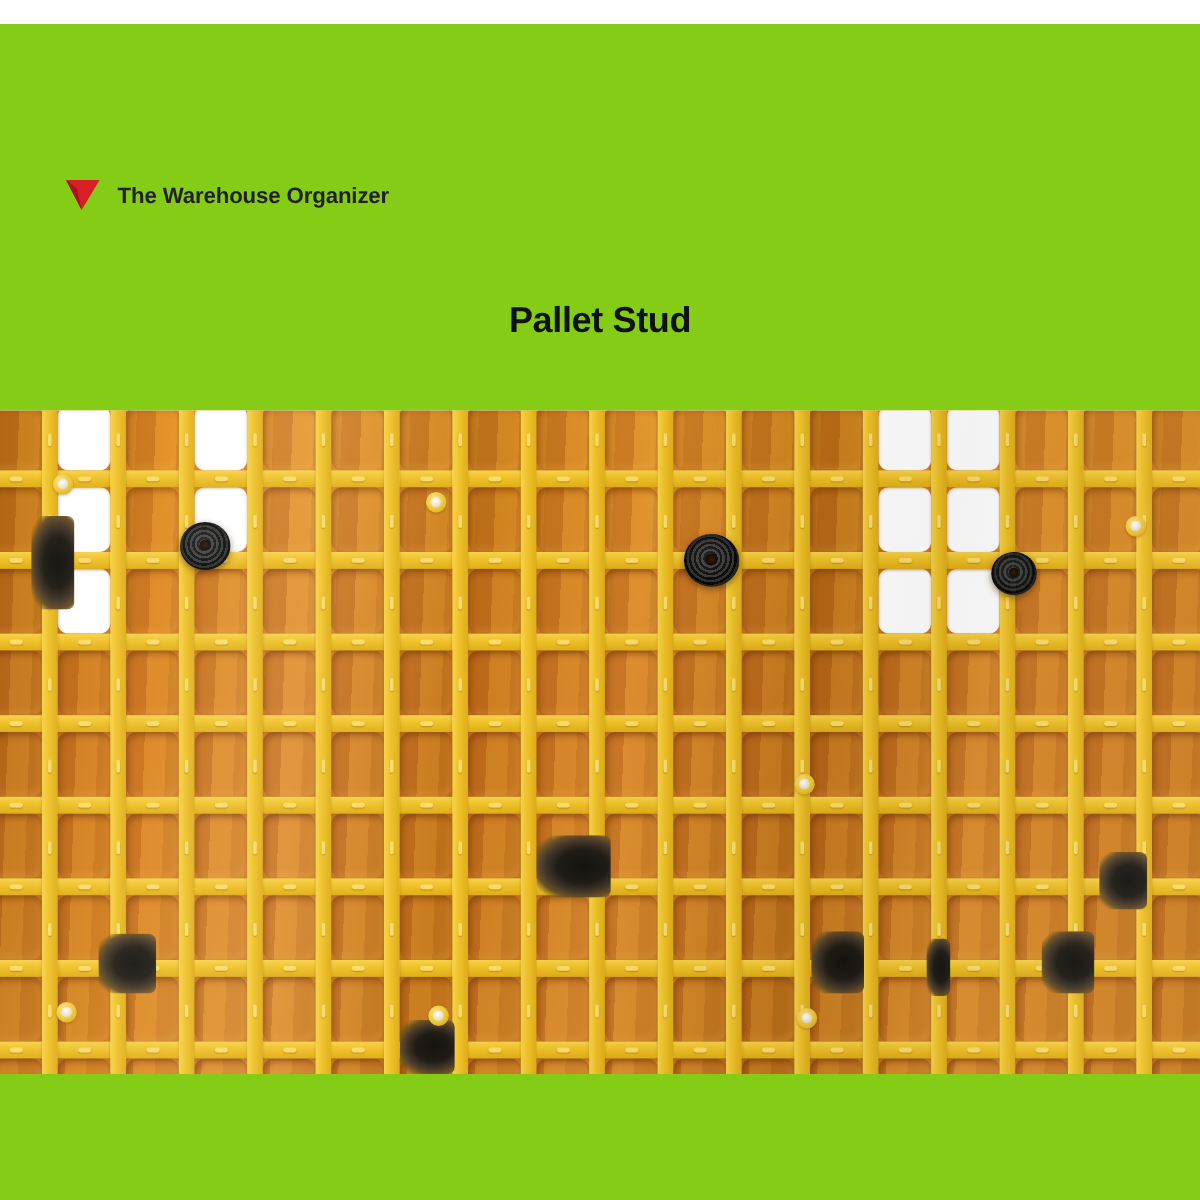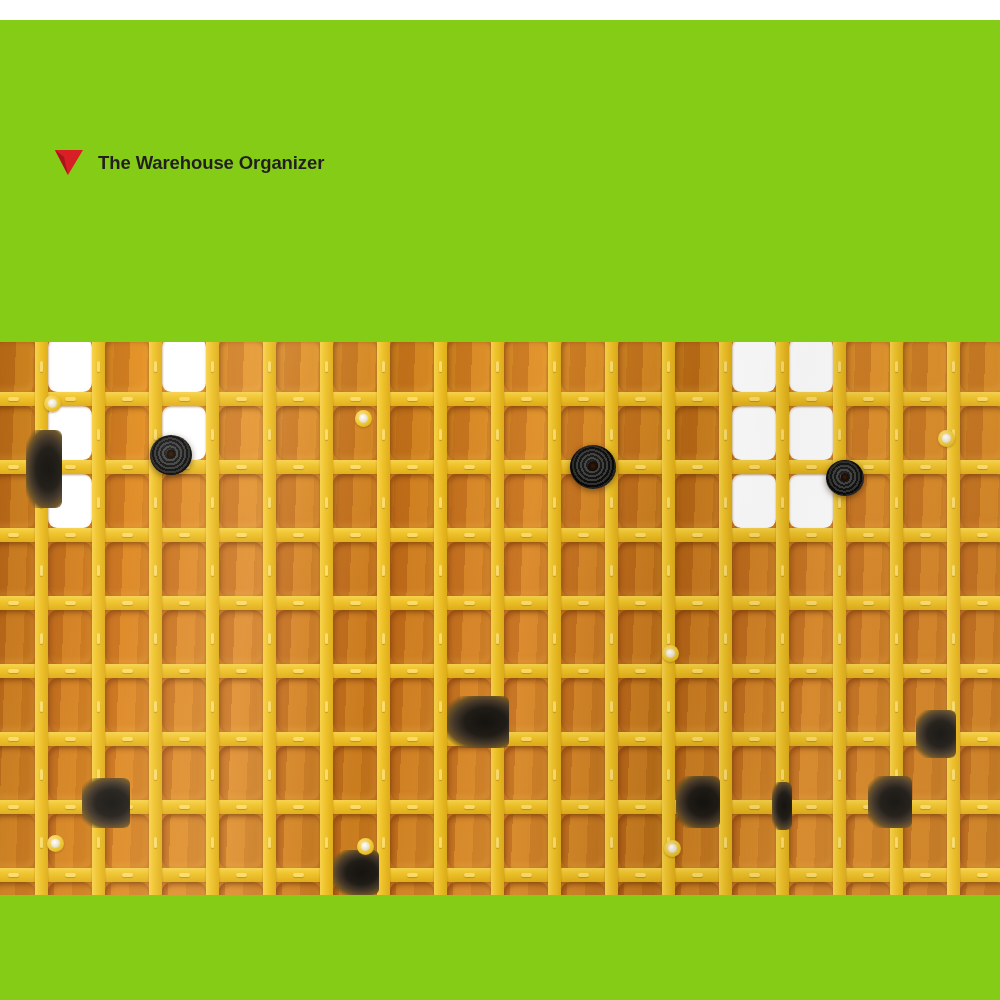--- a/index.html
+++ b/index.html
@@ -222,20 +222,21 @@
 <div class="page">
 
   <div class="brand">
     <svg class="brand-mark" viewBox="0 0 30 26" aria-hidden="true">
       <polygon points="0,0 28,0 13,25" fill="#D81F26"></polygon>
       <polygon points="0,0 13,25 9,7" fill="#A8151B"></polygon>
     </svg>
     <span class="brand-name">The Warehouse Organizer</span>
   </div>
 
+  <div class="product-title">Pallet Stud</div>
 
   <div class="photo">
     <div class="photo-base"></div>
     <div class="photo-slats"></div>
     <div class="lattice" id="lattice">
         <div class="cell" style="left: -9px; top: -4px; width: 44px; height: 54px;"></div>
         <div class="cell seethrough" style="left: 48px; top: -4px; width: 44px; height: 54px;"></div>
         <div class="cell" style="left: 105px; top: -4px; width: 44px; height: 54px;"></div>
         <div class="cell seethrough" style="left: 162px; top: -4px; width: 44px; height: 54px;"></div>
         <div class="cell" style="left: 219px; top: -4px; width: 44px; height: 54px;"></div>

